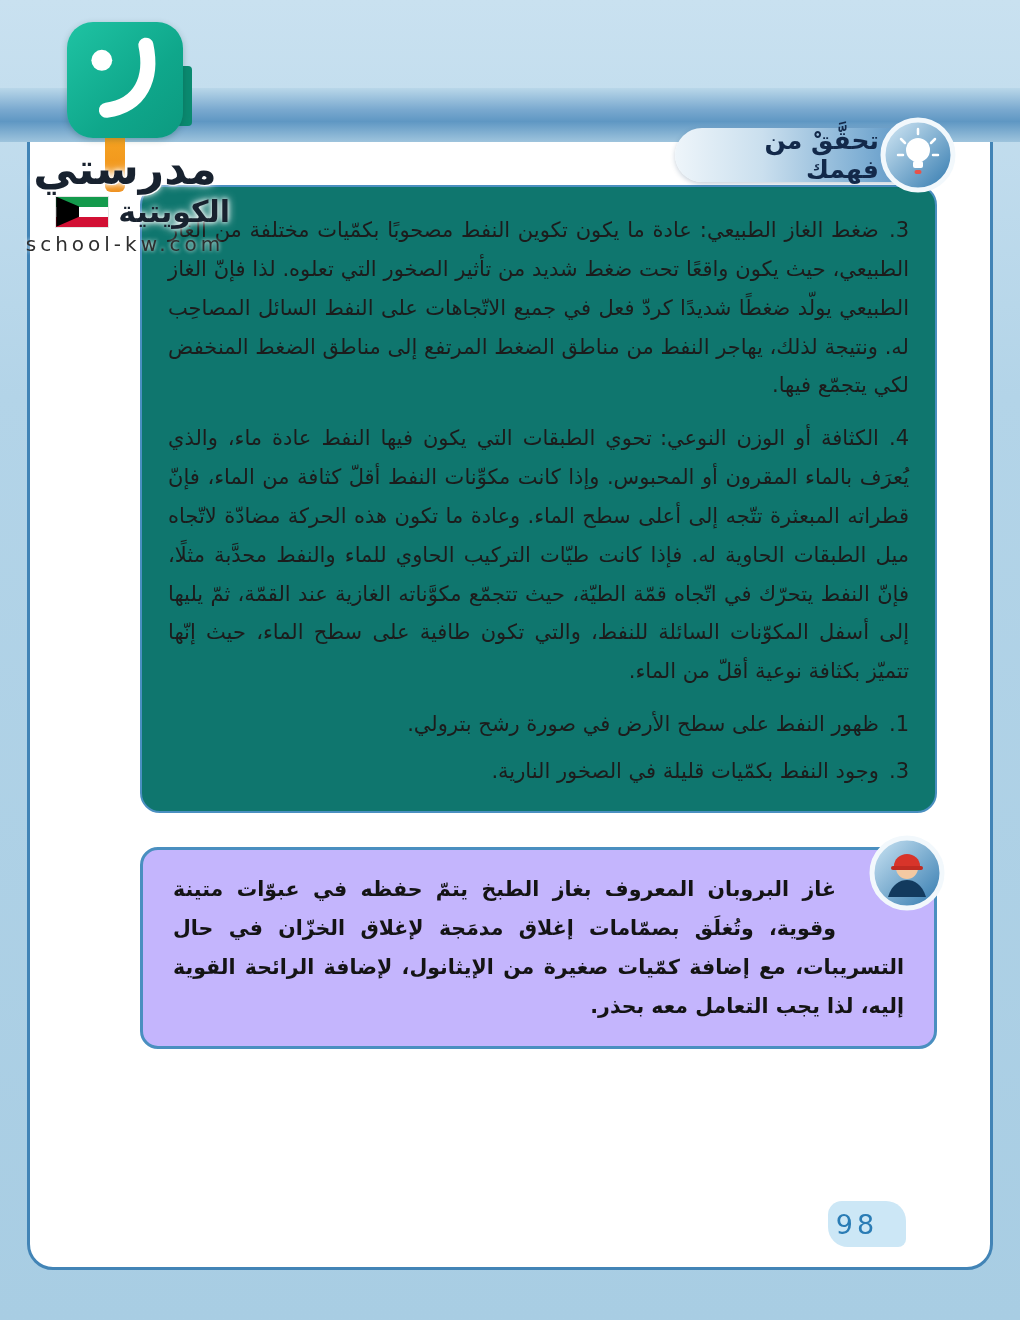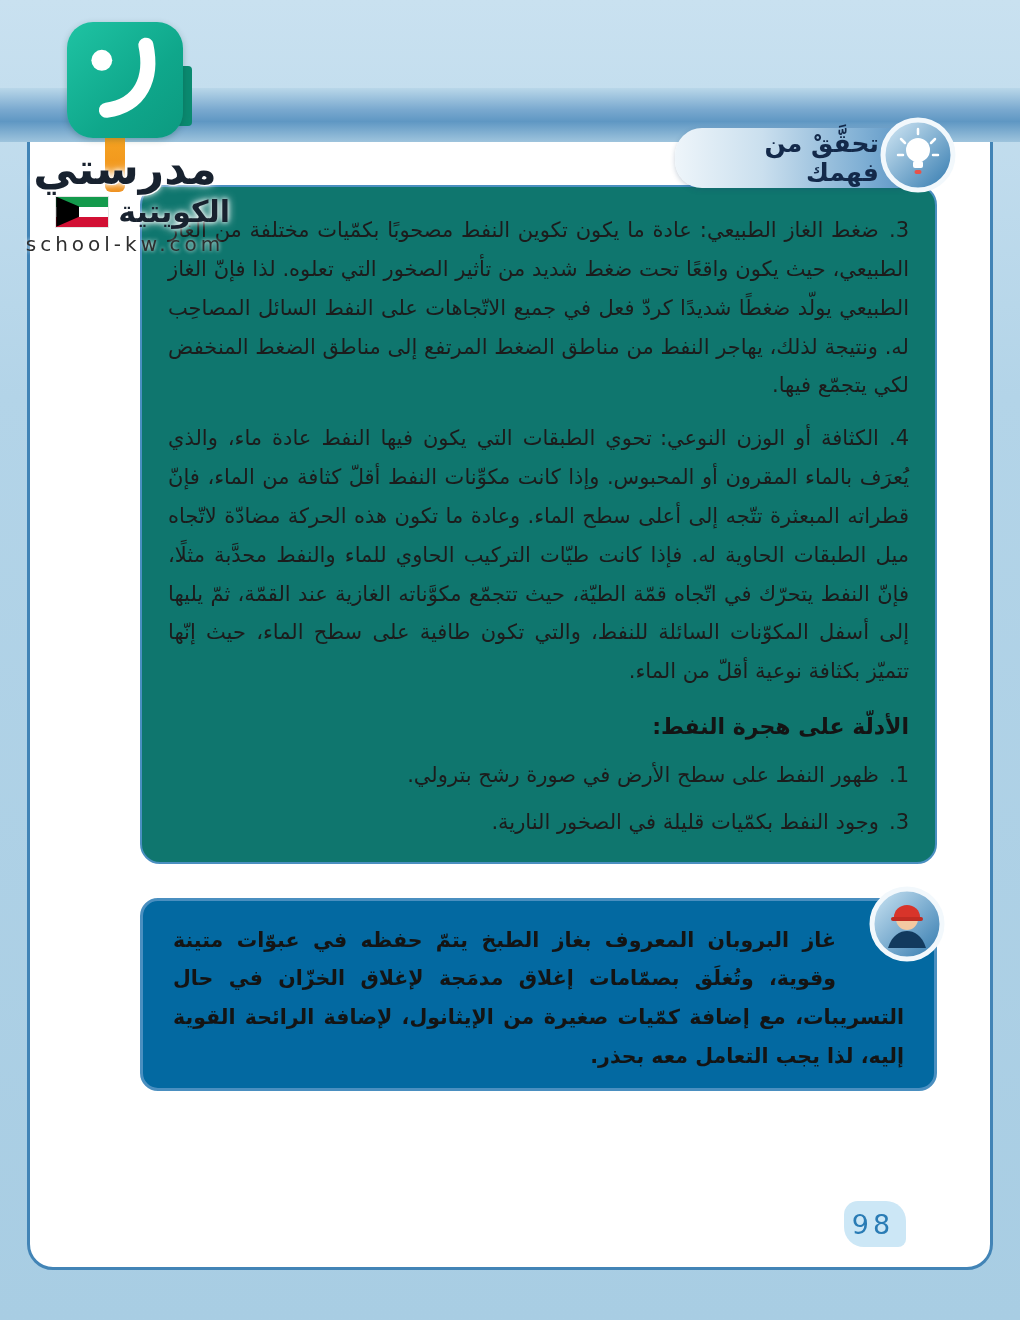--- a/index.html
+++ b/index.html
@@ -29,36 +29,36 @@
   }
   .item { margin:0 0 14px; }
   .num { margin-left:10px; }
   .ttl { margin-left:8px; }
   .evidence-heading { font-weight:bold; font-size:22px; margin:16px 0 8px; color:#141414; }
   .evidence { margin:8px 0 6px; }
 
   
   .note-box {
     position:relative; margin-top:34px; border:3px solid #4a8fc0; border-radius:18px;
-    background:#0369a1; padding:20px 30px 12px; direction:rtl; text-align:justify;
+    background:#c4b5fd; padding:20px 30px 20px; direction:rtl; text-align:justify;
     font-size:20.5px; font-weight:bold; line-height:1.9; color:#141414;
   }
   .icon-spacer { float:right; width:68px; height:46px; }
   .note-icon { position:absolute; top:-16px; right:-12px; width:78px; height:78px; }
 
   
   .page-num {
     position:absolute; right:84px; bottom:20px; min-width:58px; height:46px;
     background:#cce7f6; border-radius:14px 20px 8px 20px;
     display:flex; align-items:center; justify-content:center;
-    font-size:27px; letter-spacing:4px; color:#2a7cb5; padding:0 4px 0 0;
+    font-size:27px; letter-spacing:4px; color:#2a7cb5; padding:0 20px 0 0;
   }
 
   
-  .check-badge { position:absolute; top:128px; right:95px; width:250px; height:60px; z-index:4; }
+  .check-badge { position:absolute; top:128px; right:95px; width:250px; height:54px; z-index:4; }
   .badge-pill {
     position:absolute; inset:0; border-radius:27px; box-sizing:border-box;
     background:linear-gradient(90deg,#eef5fa 0%, #cadfee 35%, #7fafd4 75%, #4f8cbf 100%);
     display:flex; align-items:center; direction:rtl;
     padding:0 46px 0 18px; font-size:25px; font-weight:bold; color:#13294a;
     box-shadow:0 2px 5px rgba(30,70,110,.25);
   }
   .badge-circle { position:absolute; right:-32px; top:-12px; width:78px; height:78px; }
 
   
@@ -90,21 +90,20 @@
 </head>
 <body>
 
 <div class="page-frame">
   <div class="frame-inner">
 
     <div class="main-box">
       <p class="item"><span class="num">3.</span><span class="ttl">ضغط الغاز الطبيعي:</span><span>عادة ما يكون تكوين النفط مصحوبًا بكمّيات مختلفة من الغاز الطبيعي، حيث يكون واقعًا تحت ضغط شديد من تأثير الصخور التي تعلوه. لذا فإنّ الغاز الطبيعي يولّد ضغطًا شديدًا كردّ فعل في جميع الاتّجاهات على النفط السائل المصاحِب له. ونتيجة لذلك، يهاجر النفط من مناطق الضغط المرتفع إلى مناطق الضغط المنخفض لكي يتجمّع فيها.</span></p>
       <p class="item"><span class="num">4.</span><span class="ttl">الكثافة أو الوزن النوعي:</span><span>تحوي الطبقات التي يكون فيها النفط عادة ماء، والذي يُعرَف بالماء المقرون أو المحبوس. وإذا كانت مكوِّنات النفط أقلّ كثافة من الماء، فإنّ قطراته المبعثرة تتّجه إلى أعلى سطح الماء. وعادة ما تكون هذه الحركة مضادّة لاتّجاه ميل الطبقات الحاوية له. فإذا كانت طيّات التركيب الحاوي للماء والنفط محدَّبة مثلًا، فإنّ النفط يتحرّك في اتّجاه قمّة الطيّة، حيث تتجمّع مكوَّناته الغازية عند القمّة، ثمّ يليها إلى أسفل المكوّنات السائلة للنفط، والتي تكون طافية على سطح الماء، حيث إنّها تتميّز بكثافة نوعية أقلّ من الماء.</span></p>
 
-      <p class="evidence-heading">الأدلّة على هجرة النفط:</p>
       <p class="evidence"><span class="num">1.</span><span>ظهور النفط على سطح الأرض في صورة رشح بترولي.</span></p>
       <p class="evidence"><span class="num">3.</span><span>وجود النفط بكمّيات قليلة في الصخور النارية.</span></p>
     </div>
 
     <div class="note-box">
       <span class="icon-spacer"></span><span>غاز البروبان المعروف بغاز الطبخ يتمّ حفظه في عبوّات متينة وقوية، وتُغلَق بصمّامات إغلاق مدمَجة لإغلاق الخزّان في حال التسريبات، مع إضافة كمّيات صغيرة من الإيثانول، لإضافة الرائحة القوية إليه، لذا يجب التعامل معه بحذر.</span>
       <div class="note-icon">
         <svg viewBox="0 0 78 78" width="78" height="78">
           <defs>
             <linearGradient id="gw" x1="0" y1="0" x2="1" y2="1">

